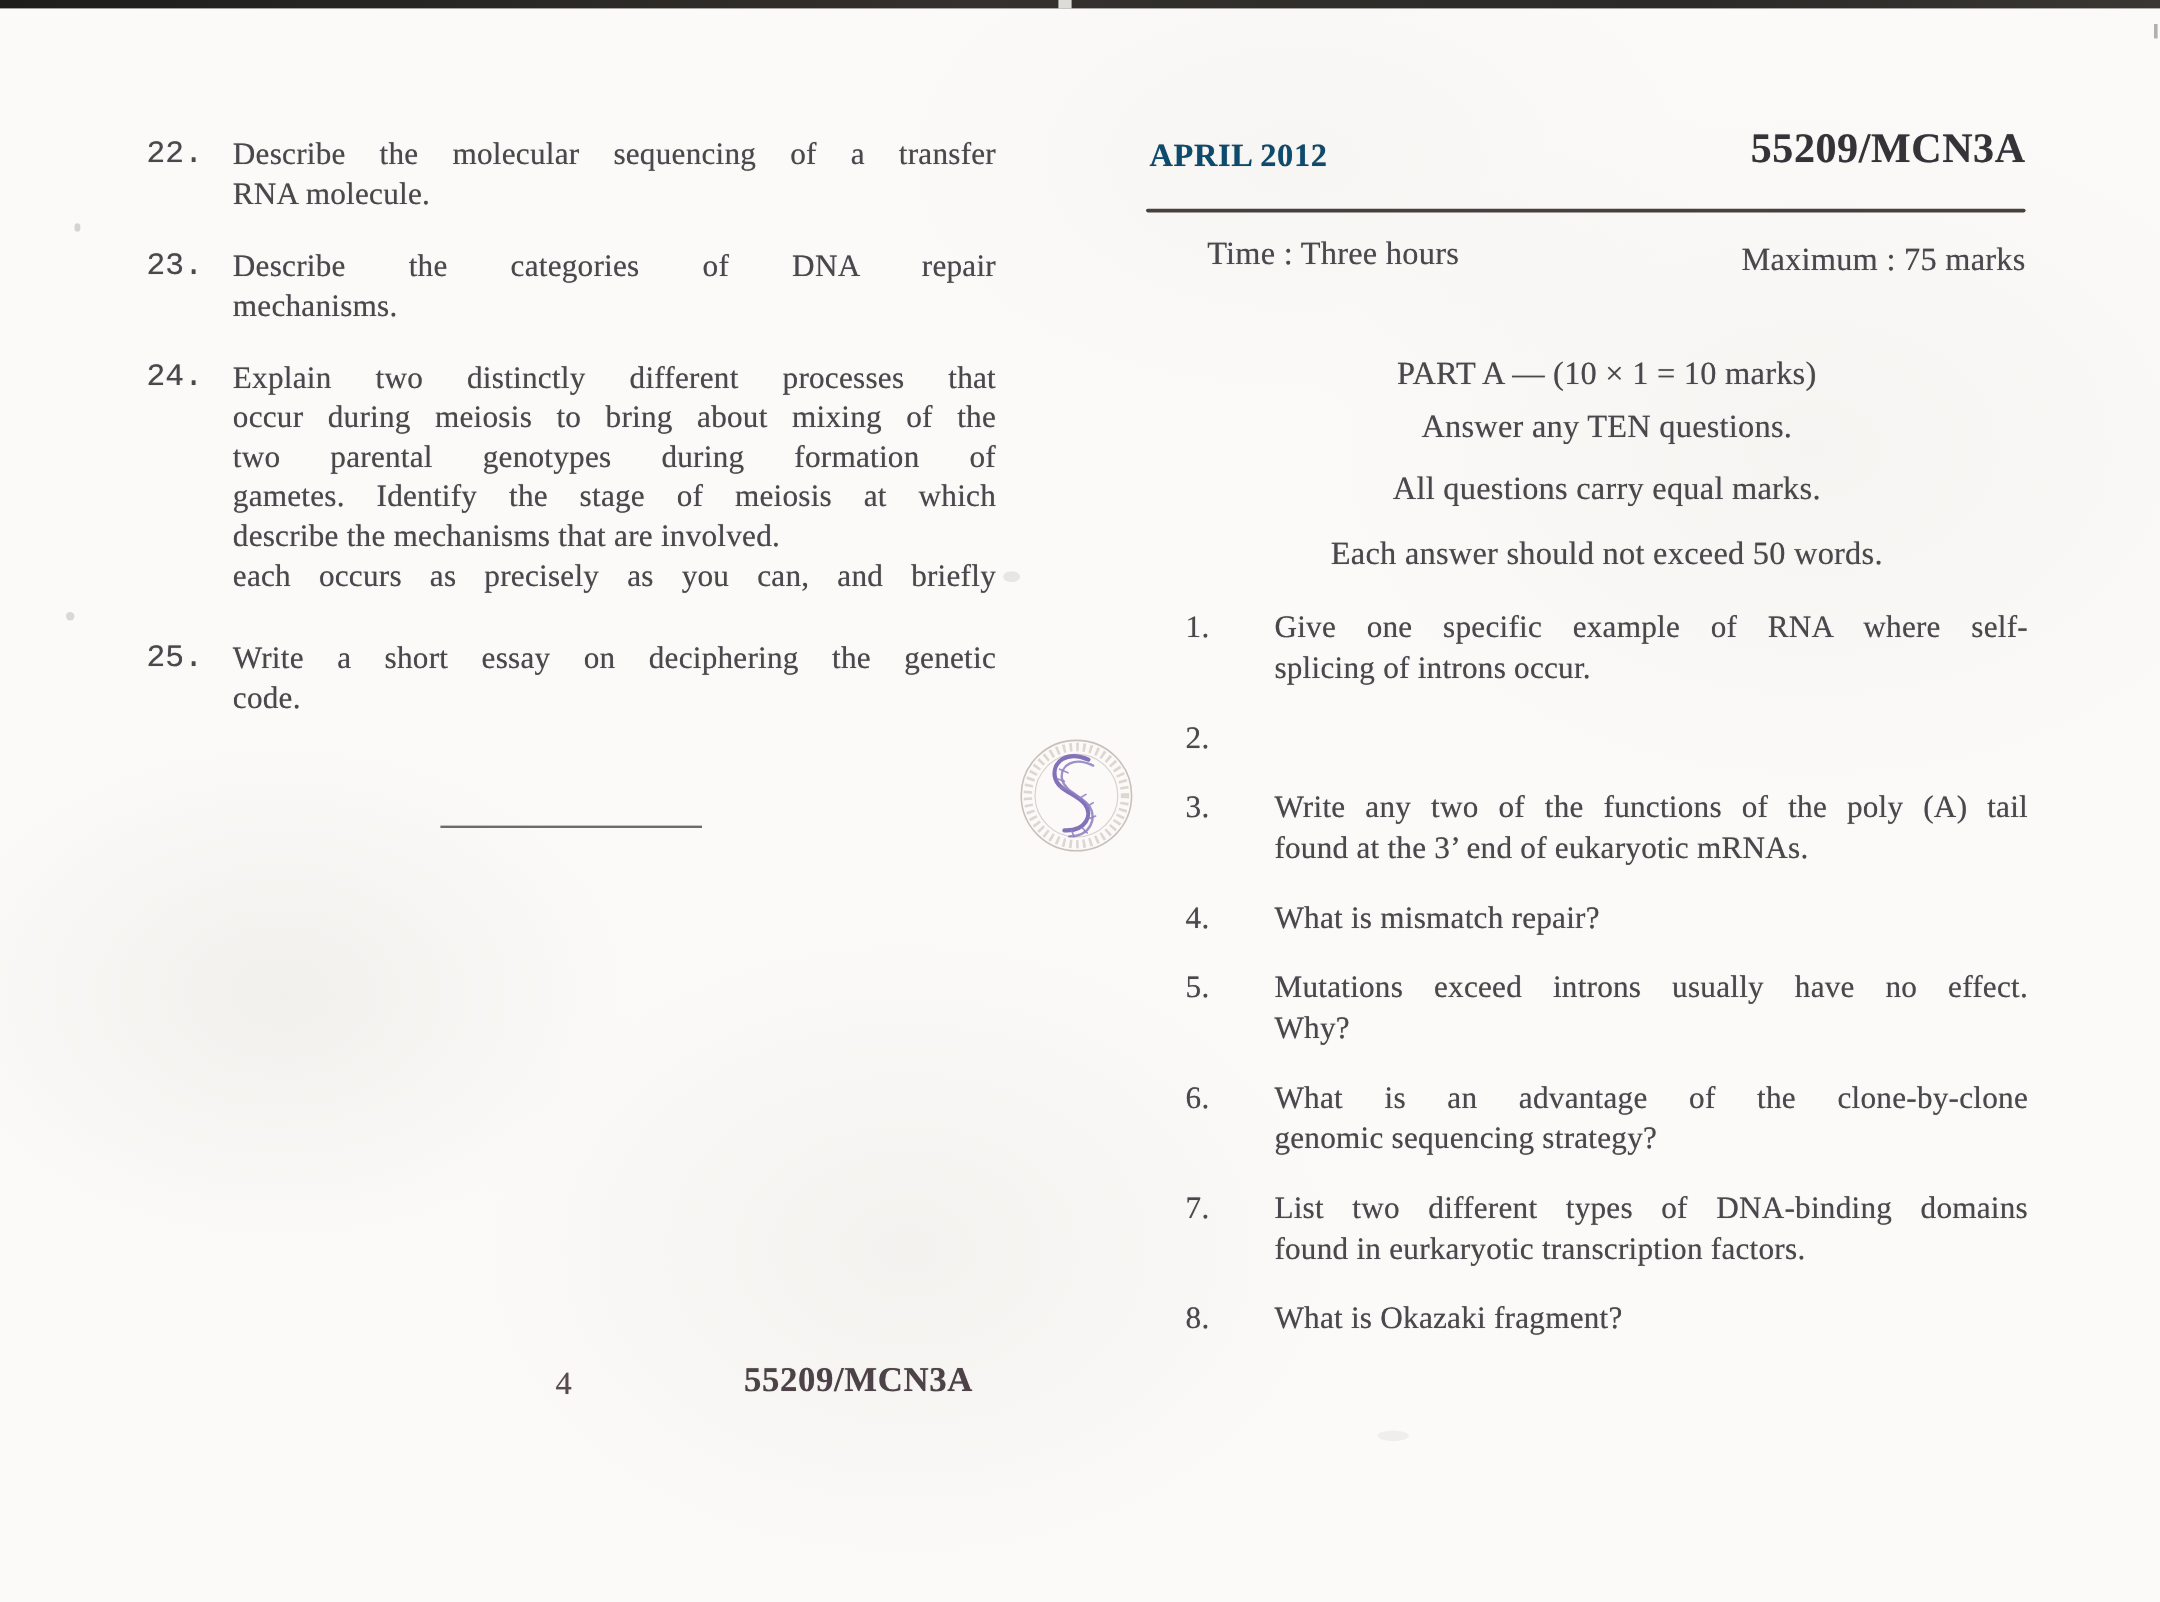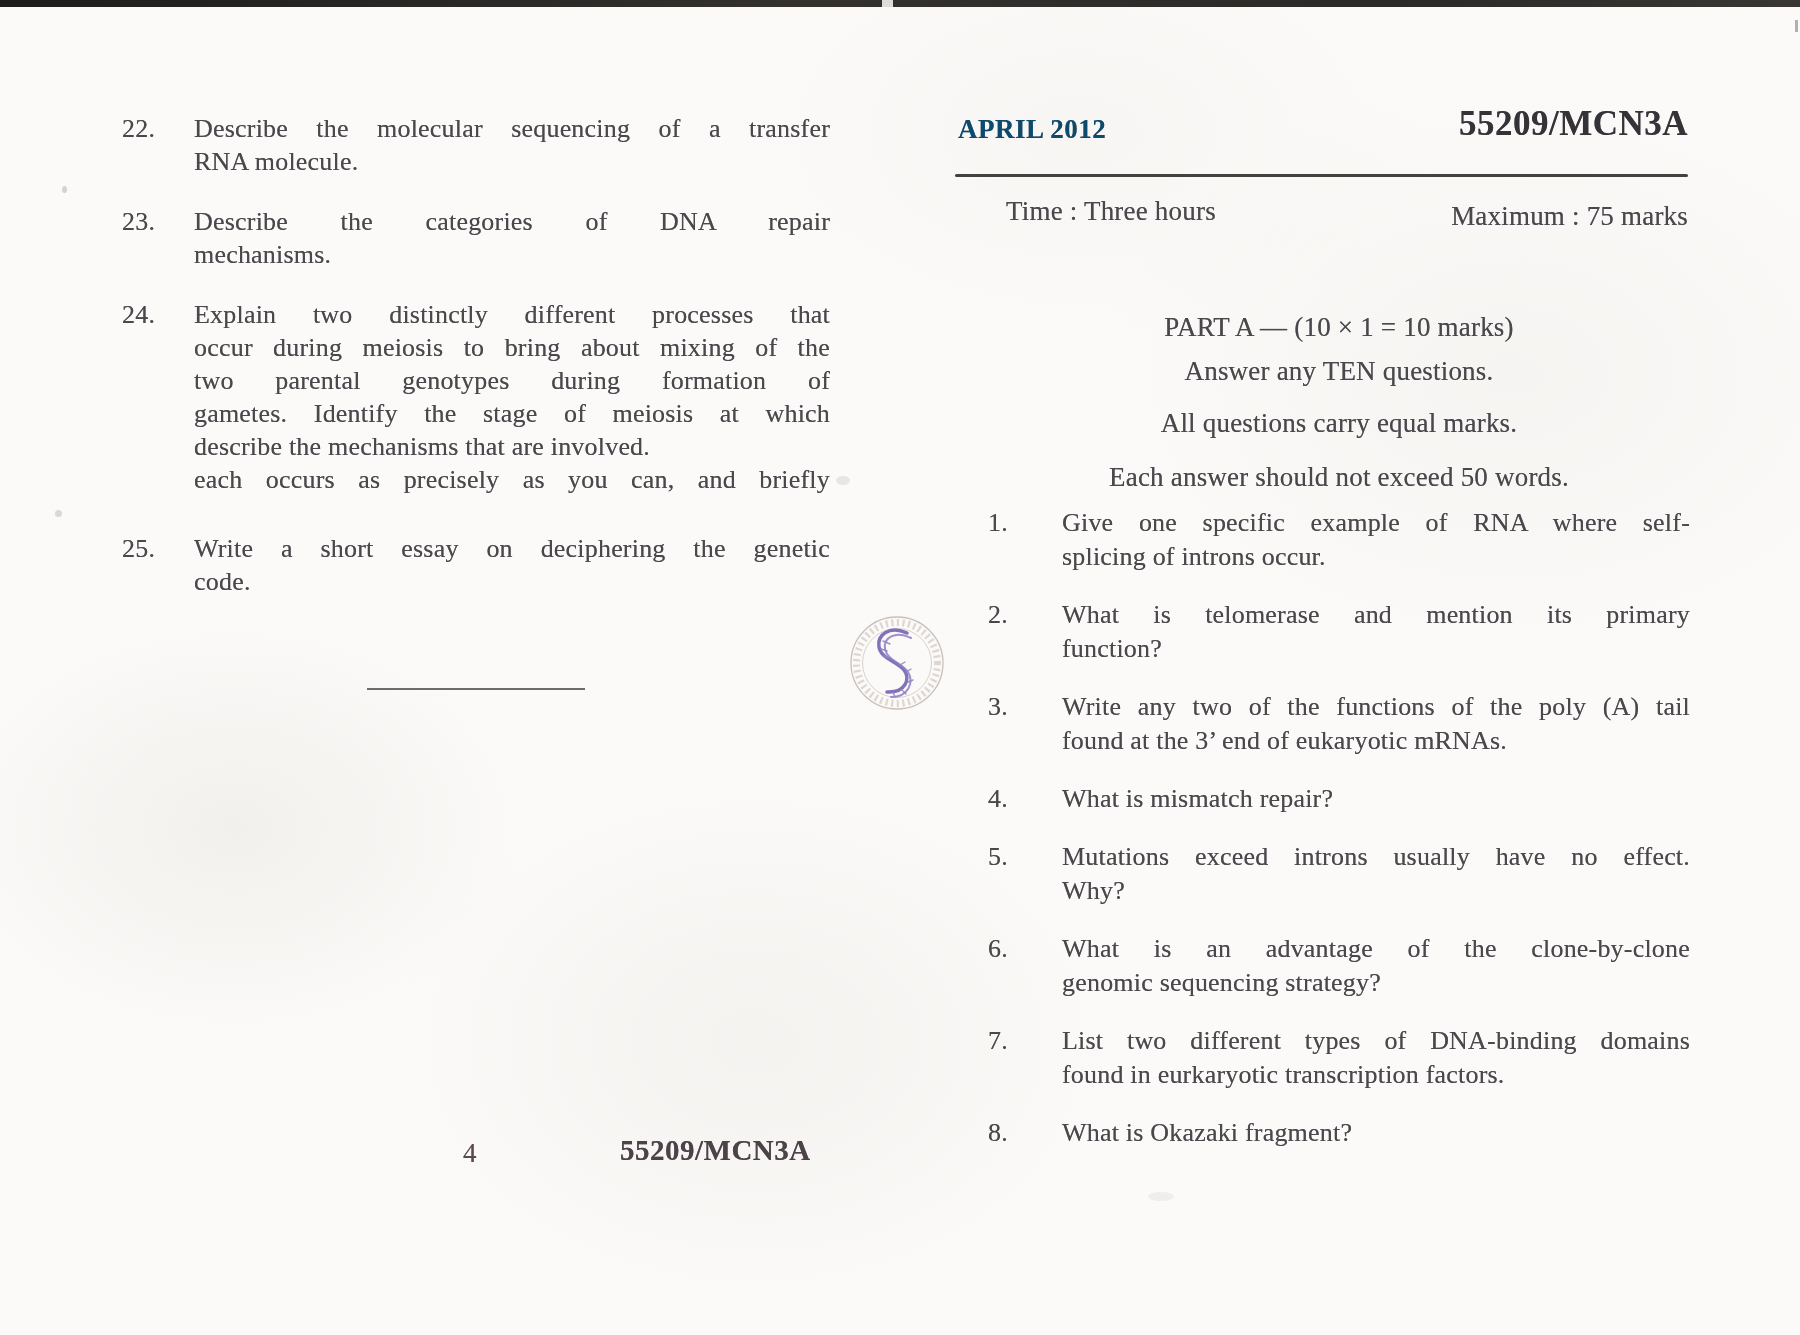--- a/index.html
+++ b/index.html
@@ -23,39 +23,39 @@
   .qcol{position:absolute;}
   .question-item{display:flex;margin-bottom:27px;}
   .q-num{flex:0 0 auto;font-size:26px;line-height:33px;}
   .q-text{flex:1 1 auto;font-size:26px;line-height:33px;}
   .q-line{text-align:justify;text-align-last:justify;}
   .q-line.last{text-align:left;text-align-last:auto;}
   .soft{letter-spacing:.2px;text-shadow:0 0 .6px rgba(73,72,76,.65);}
 
   
   .left-col{left:122px;top:112px;width:708px;}
-  .left-col .q-num{width:72px;}
+  .left-col .q-num{width:72px;font-family:Liberation Mono, monospace;}
   .left-col .question-item:nth-child(3){margin-bottom:36px;}
 
   
   .right-col{left:988px;top:506px;width:702px;}
   .right-col .q-num{width:74px;}
   .right-col .question-item{margin-bottom:24px;}
   .right-col .q-text{line-height:34px;}
   .right-col .q-num{line-height:34px;}
 
   
   .session{position:absolute;left:958px;top:114px;font-size:27px;font-weight:bold;color:#0c4a6e;letter-spacing:.5px;}
   .paper-code{position:absolute;right:112px;top:104px;font-size:35px;font-weight:bold;color:#343338;letter-spacing:.5px;}
   .header-rule{position:absolute;left:955px;top:174px;width:733px;height:3px;background:#46413c;border-radius:2px;}
   .time{position:absolute;left:1006px;top:196px;font-size:27px;}
   .maximum{position:absolute;right:112px;top:201px;font-size:27px;}
 
   
-  .intro{position:absolute;left:988px;top:294px;width:702px;text-align:center;font-size:27px;line-height:34px;margin-top:16px;}
+  .intro{position:absolute;left:988px;top:294px;width:702px;text-align:center;font-size:27px;line-height:34px;}
   .intro div{margin-bottom:10px;}
   .intro div:nth-child(2){margin-bottom:18px;text-align:center;}
   .intro div:nth-child(3){margin-bottom:20px;}
 
   
   .separator{position:absolute;left:367px;top:688px;width:218px;height:2px;background:#6e6c6a;}
   .page-number{position:absolute;left:463px;top:1138px;font-size:27px;color:#5a4a4e;}
   .footer-code{position:absolute;left:620px;top:1134px;font-size:29px;font-weight:bold;color:#4d4247;letter-spacing:.5px;}
 
   
@@ -127,24 +127,20 @@
 <div class="qcol right-col soft" id="right-questions">
     <div class="question-item">
       <div class="q-num">1.</div>
       <div class="q-text">
         <div class="q-line">Give one specific example of RNA where self-</div>
         <div class="q-line last">splicing of introns occur.</div>
       </div>
     </div>
     <div class="question-item">
       <div class="q-num">2.</div>
-      <div class="q-text">
-        <div class="q-line">What is telomerase and mention its primary</div>
-        <div class="q-line last">function?</div>
-      </div>
     </div>
     <div class="question-item">
       <div class="q-num">3.</div>
       <div class="q-text">
         <div class="q-line">Write any two of the functions of the poly (A) tail</div>
         <div class="q-line last">found at the 3’ end of eukaryotic mRNAs.</div>
       </div>
     </div>
     <div class="question-item">
       <div class="q-num">4.</div>

